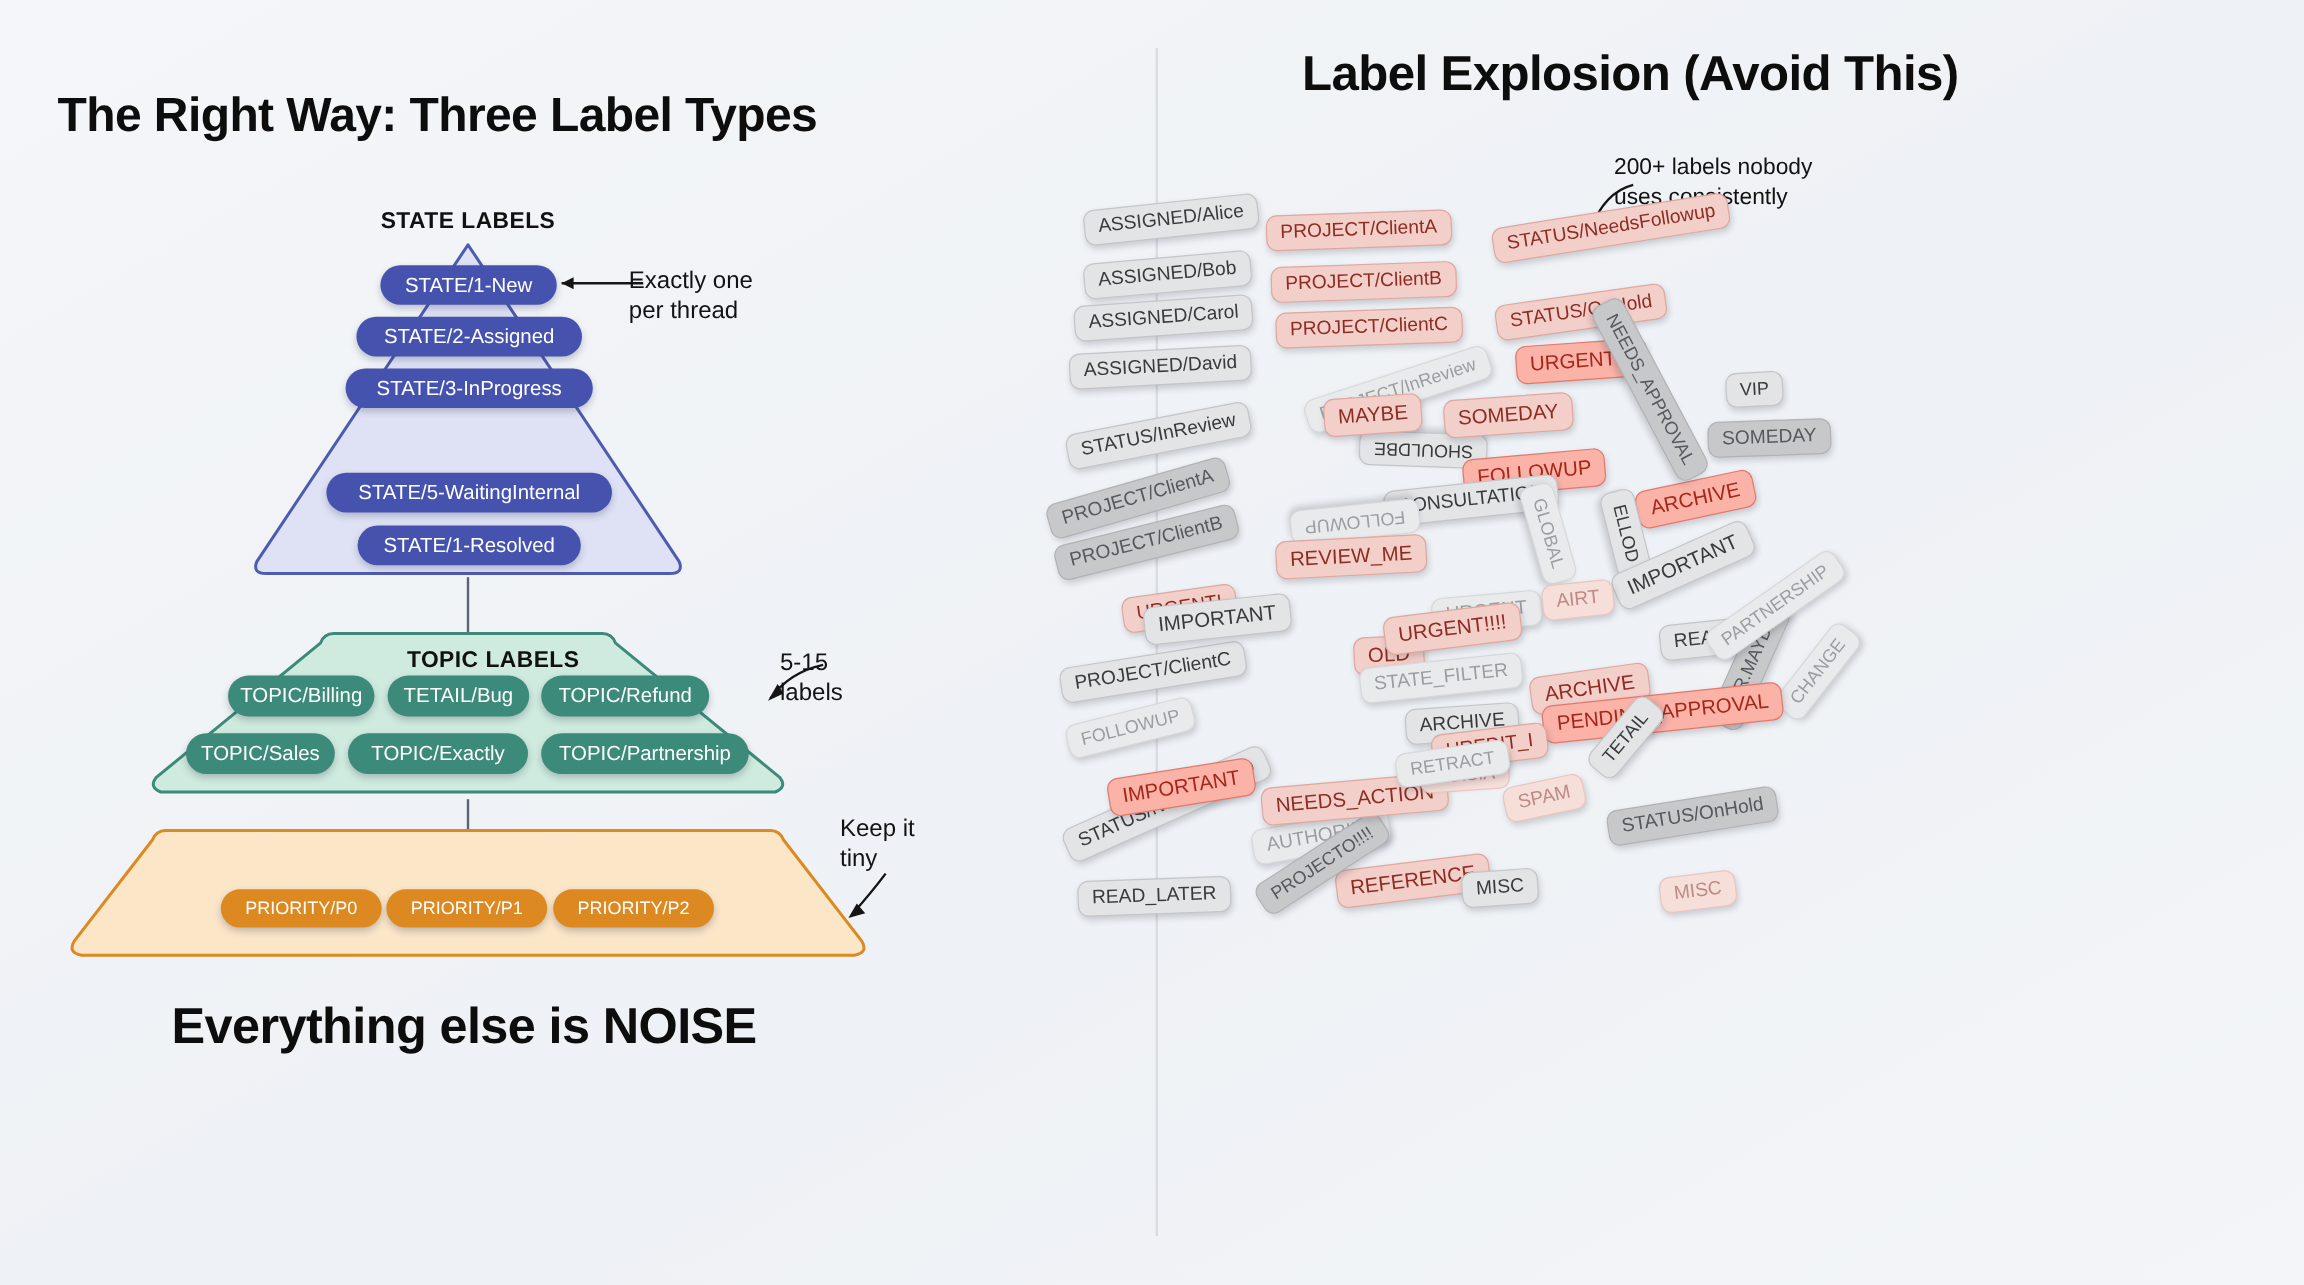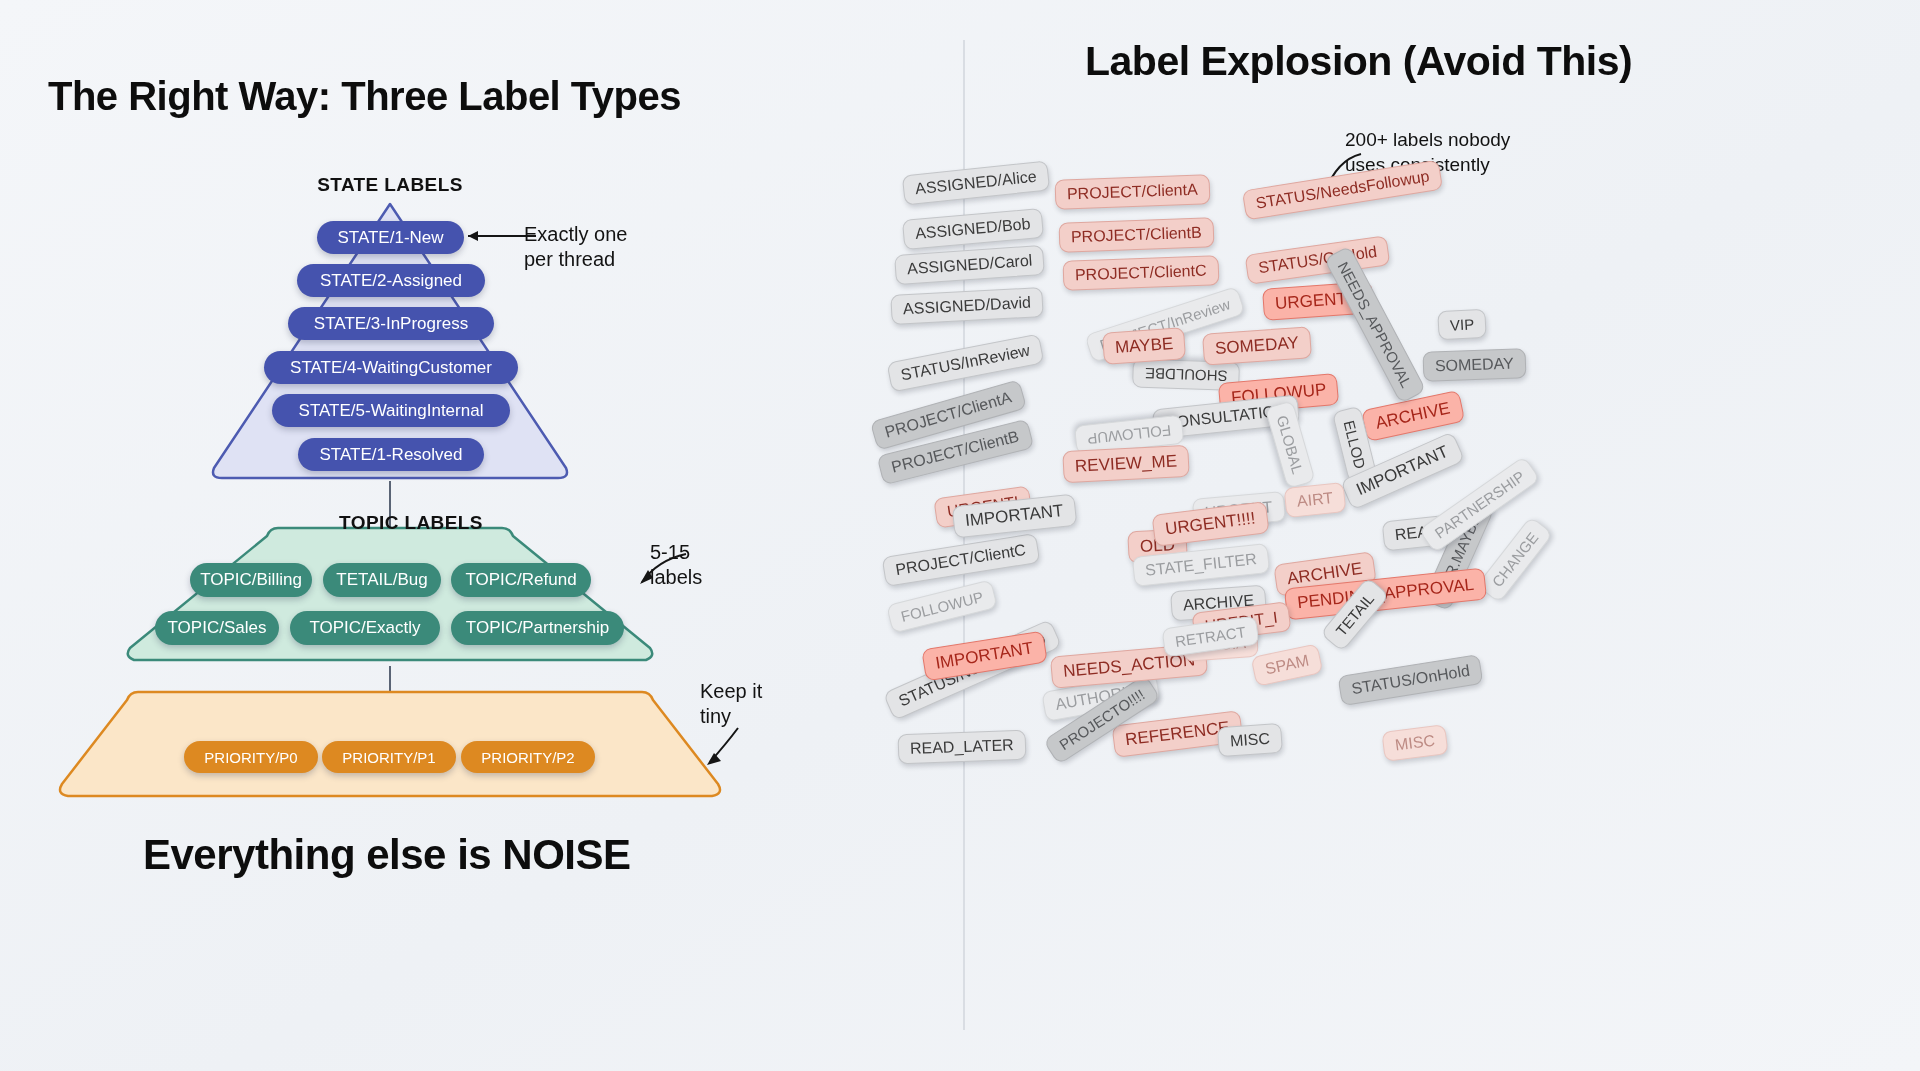--- a/index.html
+++ b/index.html
@@ -22,21 +22,21 @@
   #left-title  { left:48px;  top:38px;  font-size:40px; }
   #right-title { left:1085px; top:38px; font-size:41px; }
   #noise-line  { position:absolute; left:143px; top:795px; font-size:42px;
                  font-weight:bold; color:#0d0d0d; letter-spacing:-0.5px; }
 
   
   .pyr { position:absolute; left:0; top:0; width:963px; height:1071px;margin-top:36px; }
   .tier-heading { position:absolute; font-size:19px; font-weight:bold;
                   color:#111; letter-spacing:0.4px; text-align:center; }
   #state-heading { left:0; top:138px; width:780px; }
-  #topic-heading { left:0; top:476px; width:780px;padding-left:42px; }
+  #topic-heading { left:0; top:504px; width:780px;padding-left:42px; }
   #priority-heading{ left:0; top:669px; width:780px; }
 
   .shape { position:absolute; }
 
   .chip { position:absolute; border-radius:22px; color:#fff;
           font-size:17px; display:flex; align-items:center;
           justify-content:center; white-space:nowrap;
           box-shadow:0 3px 6px rgba(30,40,70,.25); }
   .chip.state    { background:#4553ae; }
   .chip.topic    { background:#3b8a7a; }
@@ -76,21 +76,20 @@
 
     <div class="tier-heading" id="state-heading">STATE LABELS</div>
 
     <svg class="shape" style="left:0;top:160px;width:780px;height:290px">
       <path d="M390,8 L566,272 Q570,282 558,282 L222,282 Q210,282 214,272 Z" fill="#dfe2f4" stroke="#4553ae" stroke-width="2.5" stroke-linejoin="round" opacity="0.95"></path>
     </svg>
 
     <div class="chip state" style="left:317px;top:185px;width:147px;height:33px">STATE/1-New</div>
     <div class="chip state" style="left:297px;top:228px;width:188px;height:33px">STATE/2-Assigned</div>
     <div class="chip state" style="left:288px;top:271px;width:206px;height:33px">STATE/3-InProgress</div>
-    <div class="chip state" style="left:264px;top:315px;width:254px;height:33px">STATE/4-WaitingCustomer</div>
     <div class="chip state" style="left:272px;top:358px;width:238px;height:33px">STATE/5-WaitingInternal</div>
     <div class="chip state" style="left:298px;top:402px;width:186px;height:33px">STATE/1-Resolved</div>
 
     <svg class="shape" style="left:460px;top:188px;width:80px;height:24px">
       <line x1="76" y1="12" x2="8" y2="12" stroke="#151515" stroke-width="2"></line>
       <path d="M8,12 L18,7 L18,17 Z" fill="#151515"></path>
     </svg>
     <div class="callout" style="left:524px;top:186px">
       <div>Exactly one</div>
       <div>per thread</div>

